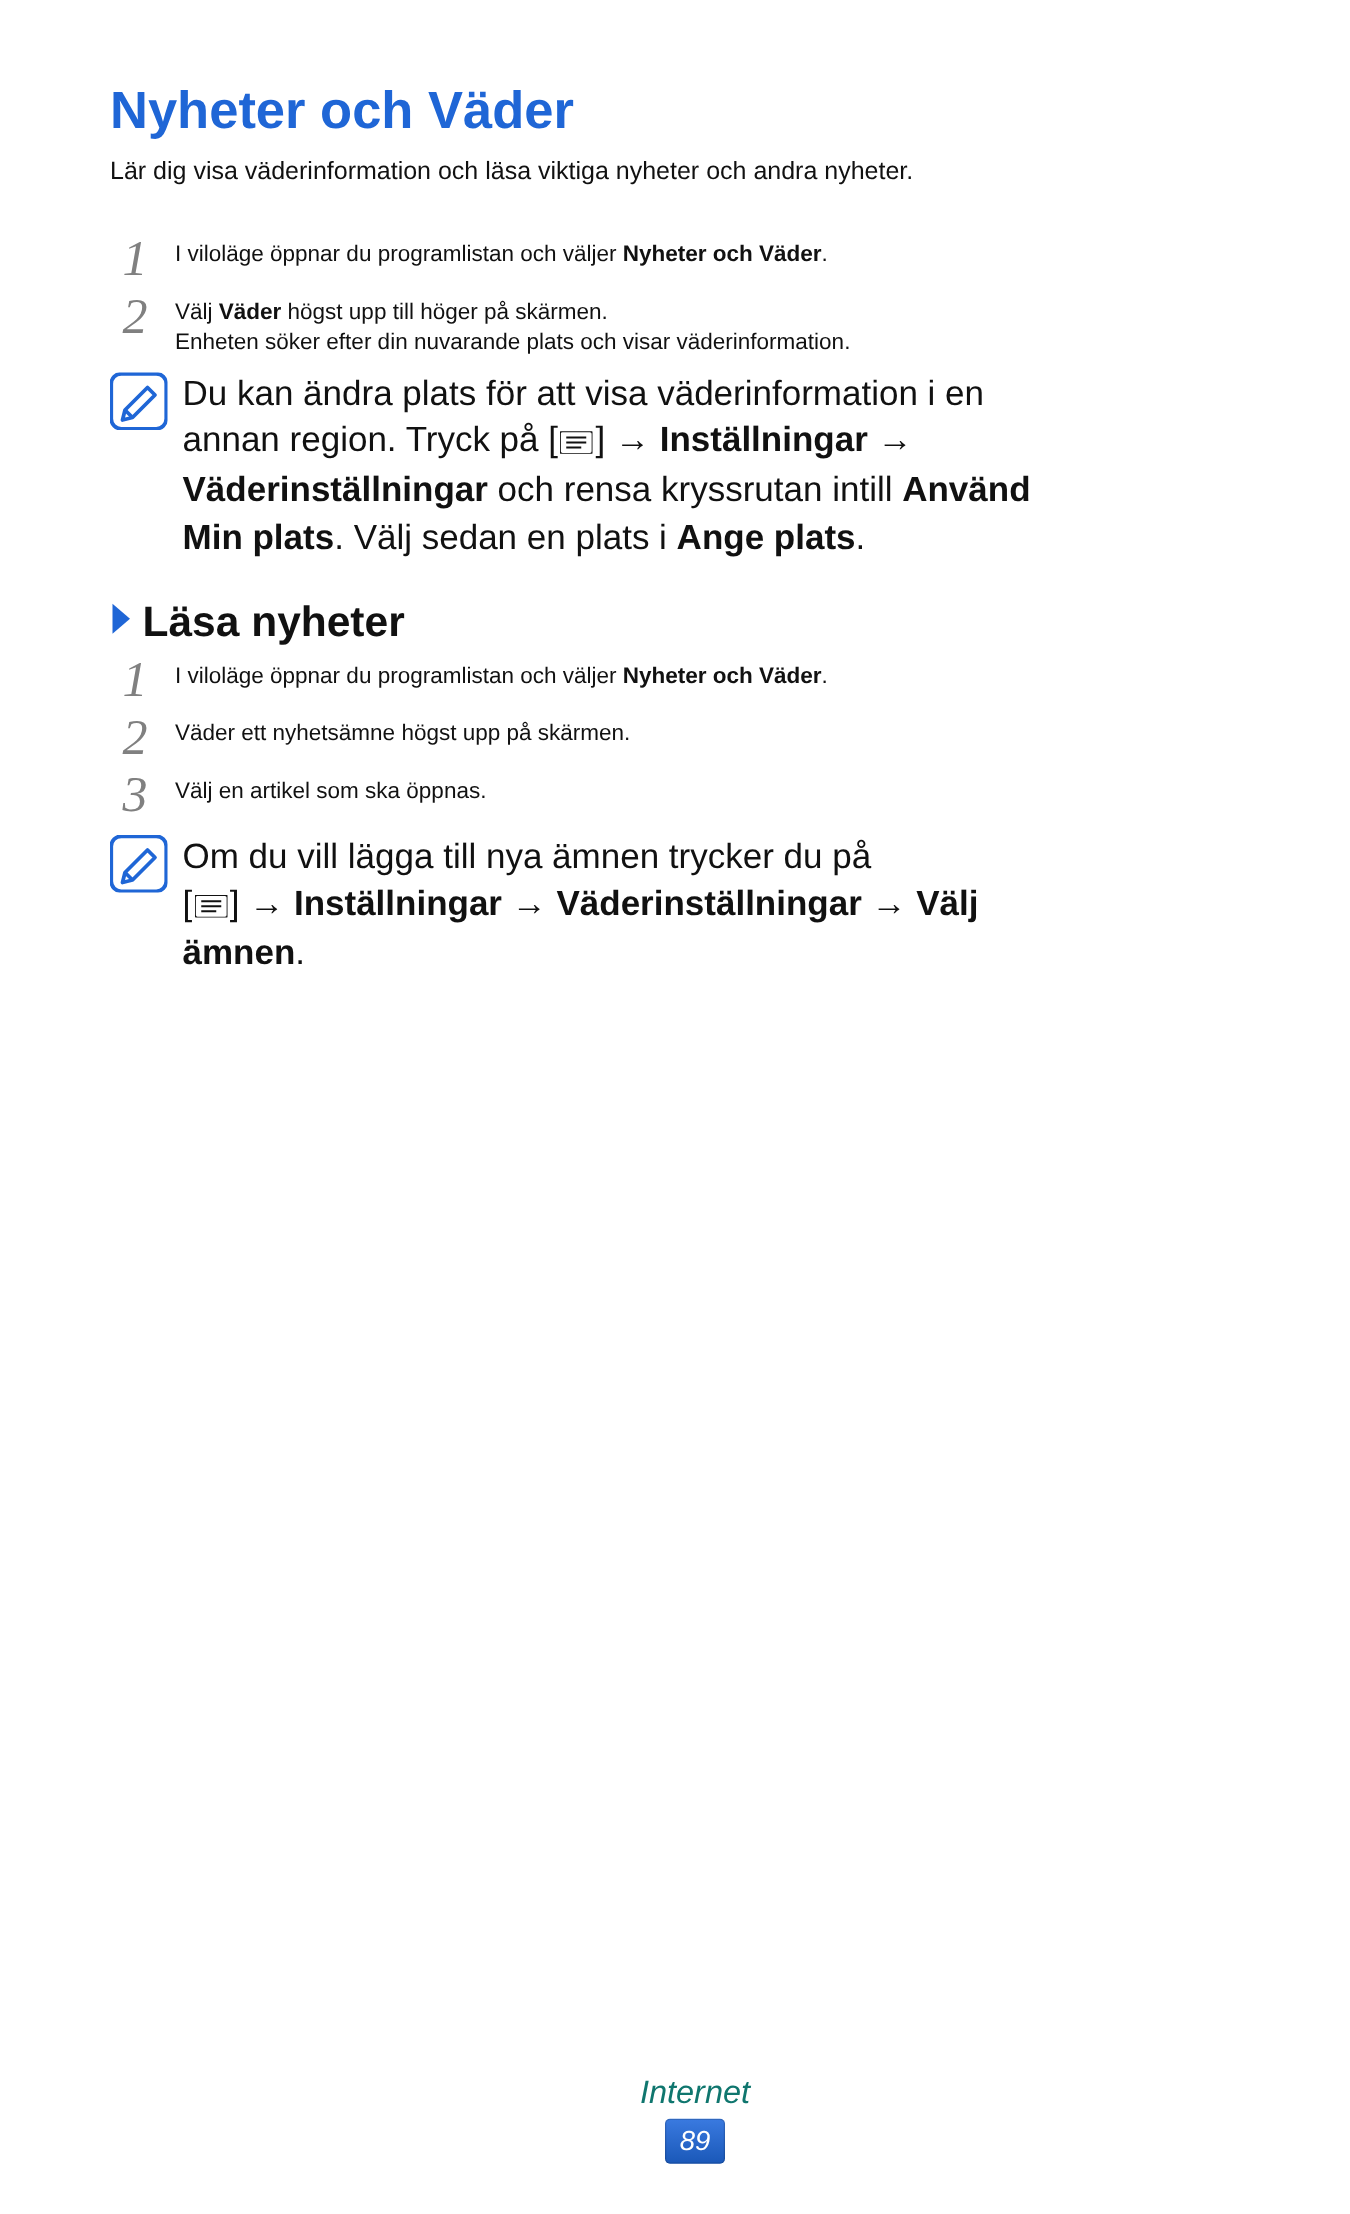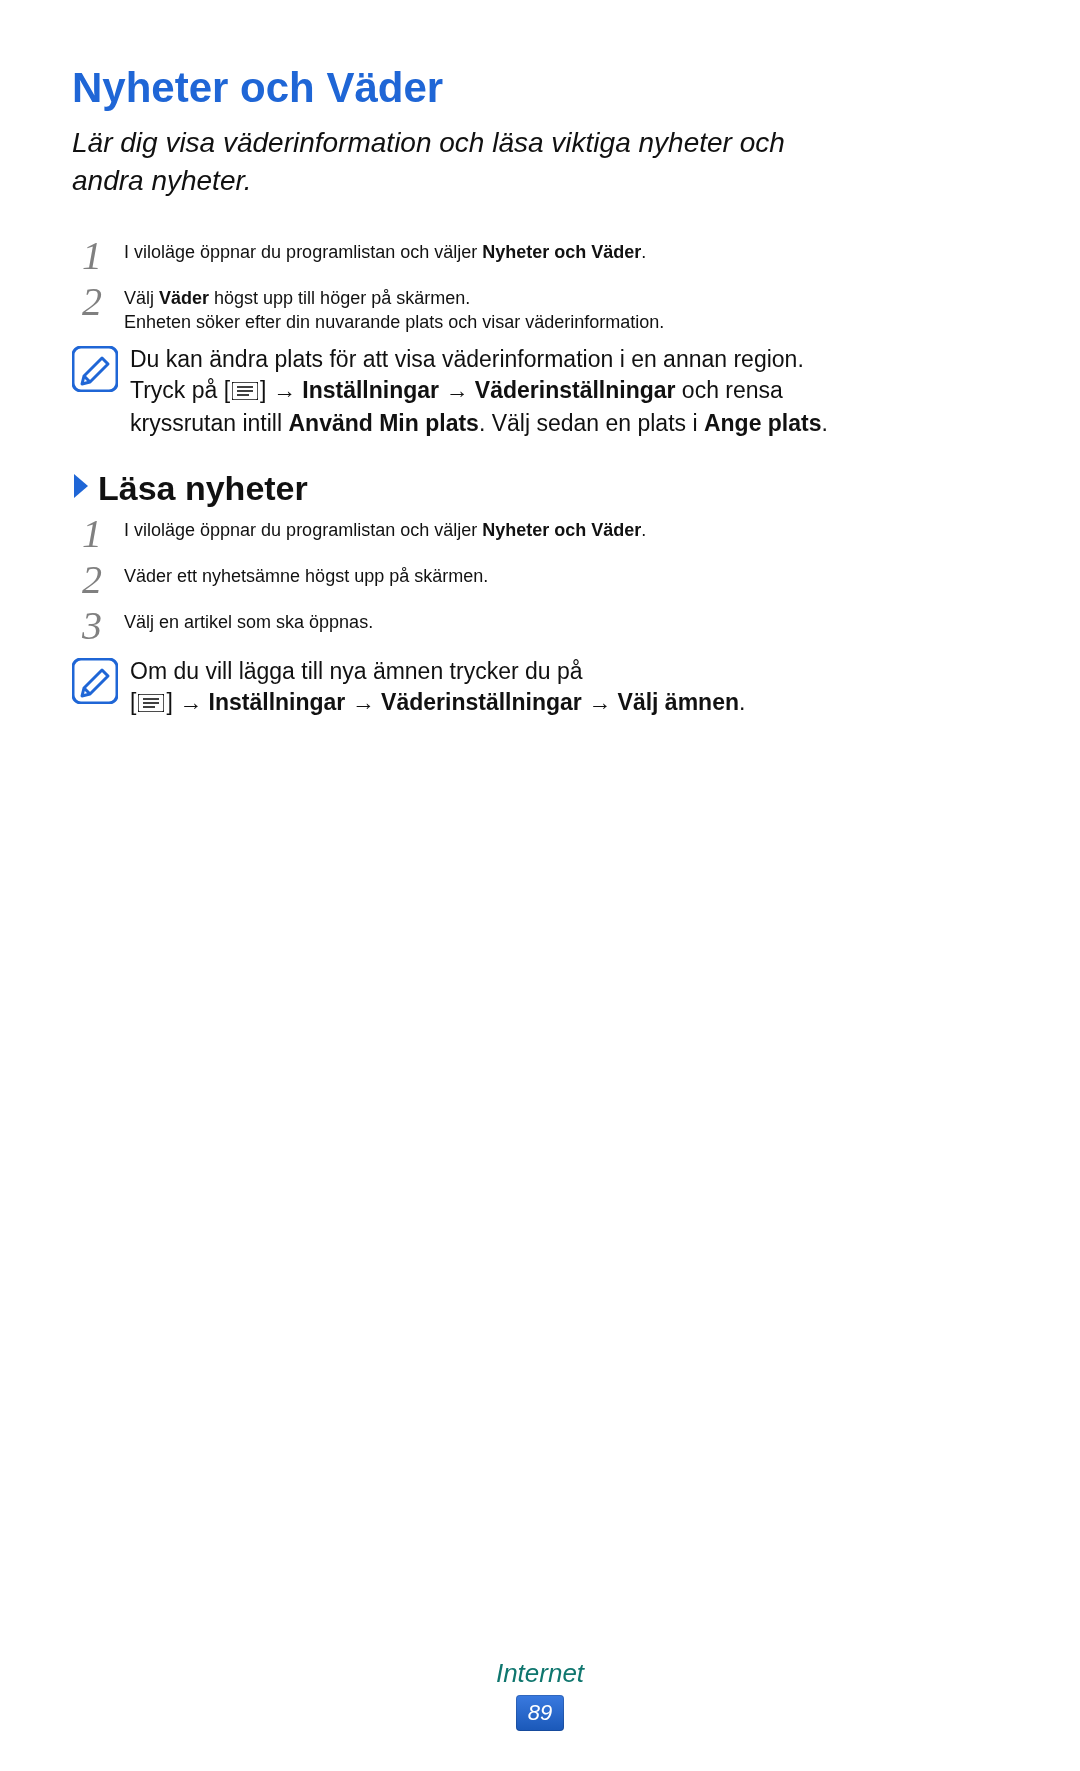--- a/index.html
+++ b/index.html
@@ -8,32 +8,32 @@
     background: #fff;
     font-family: "Segoe UI", "Helvetica Neue", Arial, sans-serif;
     color: #111;
   }
   .page {
     width: 920px;
     height: 1771px;
     box-sizing: border-box;
     padding: 64px 72px 40px 72px;
     position: relative;
+    margin-left: 16px;
   }
   .title {
     color: #1f66d6;
     font-size: 42px;
     font-weight: 700;
     margin: 0 0 12px 0;
   }
   .intro {
-    font-size: 28px;
+    font-size: 20px;
     line-height: 1.35;
     margin: 0 0 36px 0;
-    font-style: italic;
   }
   .section-heading {
     display: flex;
     align-items: baseline;
     margin: 8px 0 6px 0;
   }
   .chevron {
     display: inline-block;
     margin-right: 8px;
   }
@@ -70,21 +70,21 @@
     display: flex;
     align-items: flex-start;
     margin: 10px 0 30px 0;
   }
   .note-icon {
     flex: 0 0 auto;
     margin-right: 12px;
     margin-top: 2px;
   }
   .note-body {
-    font-size: 23px;
+    font-size: 28px;
     line-height: 1.35;
   }
   .bold { font-weight: 700; }
   .menu-icon {
     display: inline-block;
     vertical-align: -2px;
     margin: 0 2px;
   }
   .footer {
     position: absolute;

